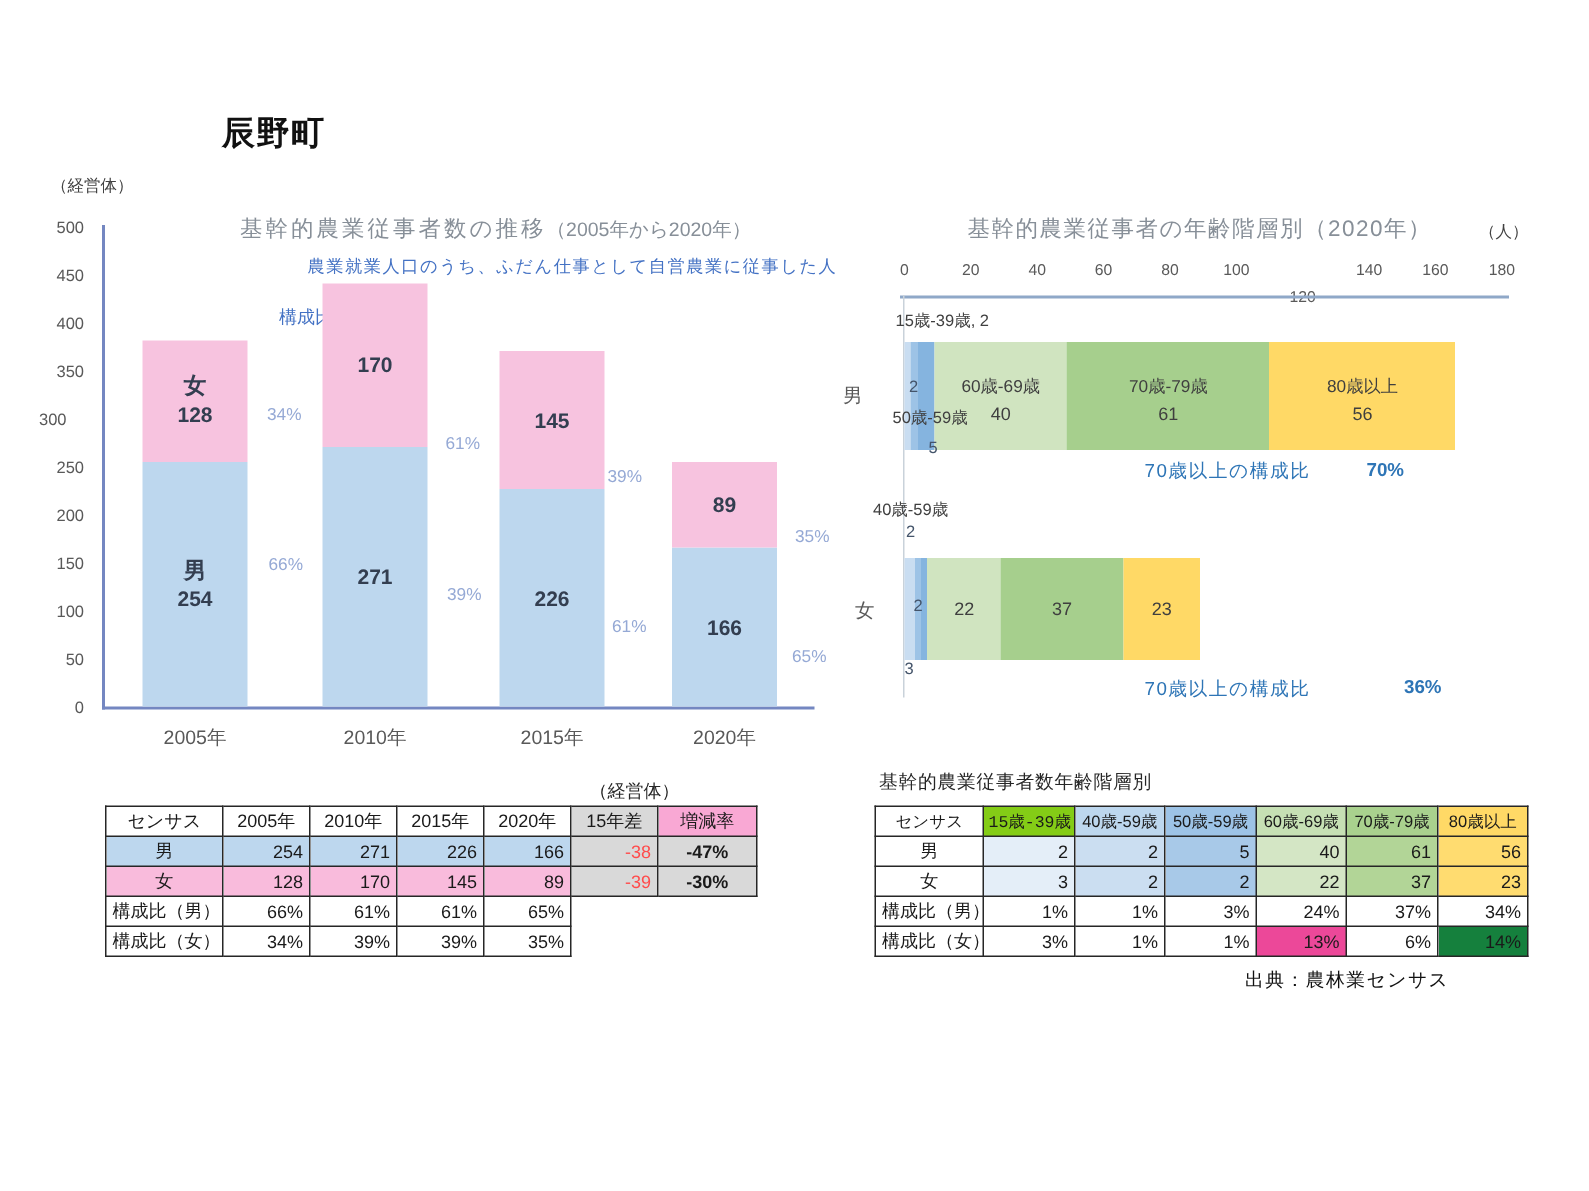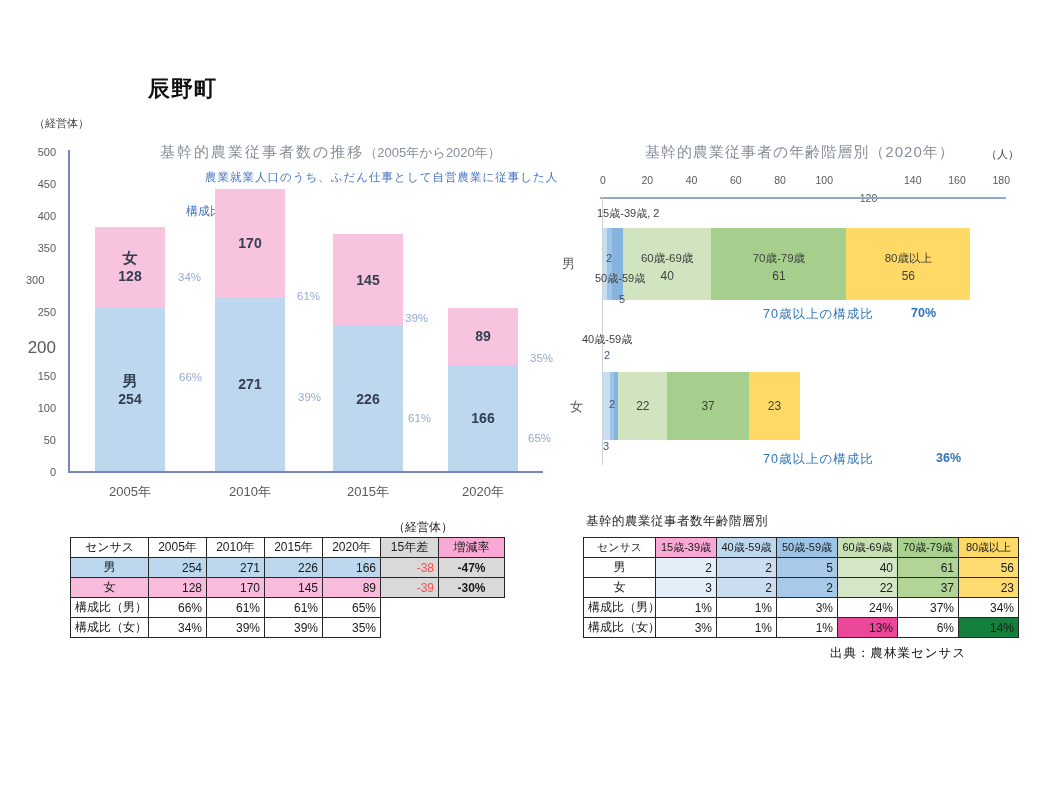--- a/index.html
+++ b/index.html
@@ -36,21 +36,21 @@
     <div class="lc-title"><span>基幹的農業従事者数の推移</span><span class="paren">（2005年から2020年）</span></div>
     <div class="lc-subtitle">農業就業人口のうち、ふだん仕事として自営農業に従事した人</div>
     <div class="lc-overlay">構成比</div>
     <div id="lc-yticks">
         <div style="position: absolute; left: 26px; top: 146px; width: 30px; text-align: right; font-size: 11px; color: rgb(89, 89, 89);">500</div>
         <div style="position: absolute; left: 26px; top: 178px; width: 30px; text-align: right; font-size: 11px; color: rgb(89, 89, 89);">450</div>
         <div style="position: absolute; left: 26px; top: 210px; width: 30px; text-align: right; font-size: 11px; color: rgb(89, 89, 89);">400</div>
         <div style="position: absolute; left: 26px; top: 242px; width: 30px; text-align: right; font-size: 11px; color: rgb(89, 89, 89);">350</div>
         <div style="position: absolute; left: 26px; top: 274px; width: 30px; font-size: 11px; color: rgb(89, 89, 89);">300</div>
         <div style="position: absolute; left: 26px; top: 306px; width: 30px; text-align: right; font-size: 11px; color: rgb(89, 89, 89);">250</div>
-        <div style="position: absolute; left: 26px; top: 338px; width: 30px; text-align: right; font-size: 17px; color: rgb(89, 89, 89);">200</div>
+        <div style="position: absolute; left: 26px; top: 338px; width: 30px; text-align: right; font-size: 11px; color: rgb(89, 89, 89);">200</div>
         <div style="position: absolute; left: 26px; top: 370px; width: 30px; text-align: right; font-size: 11px; color: rgb(89, 89, 89);">150</div>
         <div style="position: absolute; left: 26px; top: 402px; width: 30px; text-align: right; font-size: 11px; color: rgb(89, 89, 89);">100</div>
         <div style="position: absolute; left: 26px; top: 434px; width: 30px; text-align: right; font-size: 11px; color: rgb(89, 89, 89);">50</div>
         <div style="position: absolute; left: 26px; top: 466px; width: 30px; text-align: right; font-size: 11px; color: rgb(89, 89, 89);">0</div>
       </div>
     <div class="lc-vaxis"></div>
     <div class="lc-haxis"></div>
     <div id="lc-bars">
         <div style="position: absolute; left: 95px; top: 308.44px; width: 70px; height: 162.56px; background: rgb(189, 215, 238); z-index: 1;"></div>
         <div style="position: absolute; left: 95px; top: 226.52px; width: 70px; height: 81.92px; background: rgb(247, 195, 223); z-index: 1;"></div>
@@ -227,21 +227,21 @@
           <col style="width: 61px;">
           <col style="width: 60px;">
           <col style="width: 61px;">
           <col style="width: 60px;">
           <col style="width: 61px;">
           <col style="width: 60px;">
         </colgroup>
         <tbody>
           <tr>
             <td style="text-align: center; background: rgb(255, 255, 255); font-size: 11px; padding: 0px 1px;">センサス</td>
-            <td style="text-align: center; background: #f9a8d4; font-size: 11px; padding: 0px 3px;">15歳-39歳</td>
+            <td style="text-align: center; background: #84cc16; font-size: 11px; padding: 0px 3px; font-family: Liberation Mono, monospace;">15歳-39歳</td>
             <td style="text-align: center; background: rgb(189, 215, 238); font-size: 11px; padding: 0px 1px;">40歳-59歳</td>
             <td style="text-align: center; background: rgb(157, 195, 230); font-size: 11px; padding: 0px 1px;">50歳-59歳</td>
             <td style="text-align: center; background: rgb(198, 224, 180); font-size: 11px; padding: 0px 1px;">60歳-69歳</td>
             <td style="text-align: center; background: rgb(169, 209, 142); font-size: 11px; padding: 0px 1px;">70歳-79歳</td>
             <td style="text-align: center; background: rgb(255, 217, 102); font-size: 11px; padding: 0px 1px;">80歳以上</td>
           </tr>
           <tr>
             <td style="text-align: center; background: rgb(255, 255, 255);">男</td>
             <td style="text-align: right; background: rgb(228, 238, 248);">2</td>
             <td style="text-align: right; background: rgb(203, 222, 241);">2</td>

